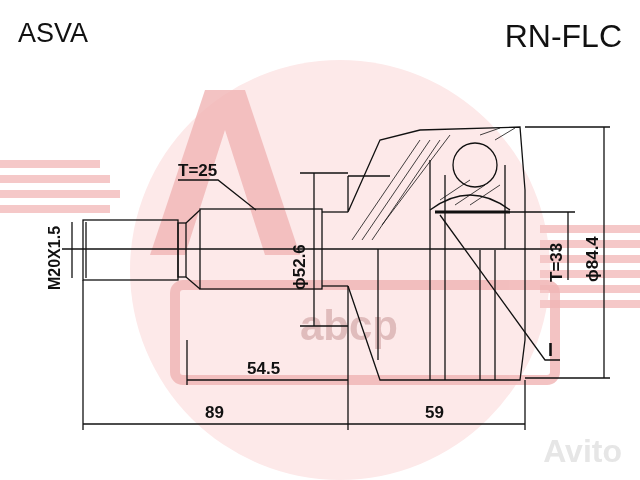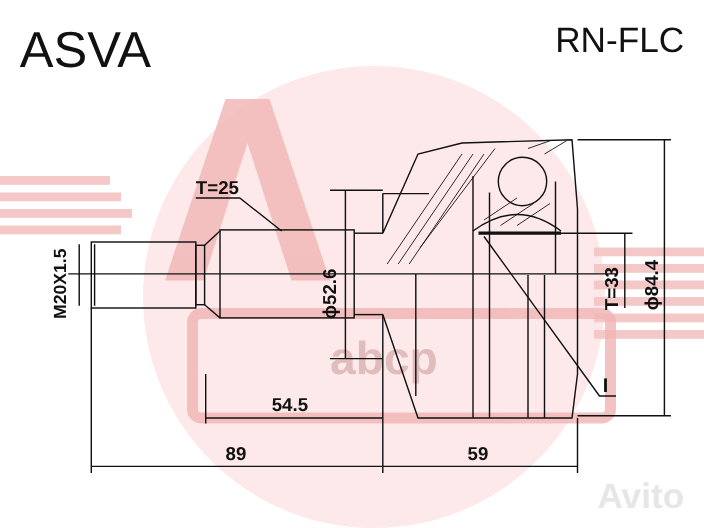--- a/index.html
+++ b/index.html
@@ -1,18 +1,18 @@
 <!DOCTYPE html>
 <html><head>
 <meta charset="utf-8">
 <style>
   html, body { margin:0; padding:0; background:#ffffff; }
   body { width:640px; height:480px; position:relative; overflow:hidden; font-family:"Liberation Sans", sans-serif; }
   .watermark { position:absolute; left:0; top:0; width:640px; height:480px; }
-  .brand { position:absolute; left:18px; top:18px; font-size:46px; color:#111; letter-spacing:0px; }
+  .brand { position:absolute; left:18px; top:18px; font-size:27px; color:#111; letter-spacing:0px; }
   .code { position:absolute; right:18px; top:18px; font-size:32px; color:#111; }
   .drawing { position:absolute; left:0; top:0; width:640px; height:480px; }
   .dimtext { font-family:"Liberation Sans", sans-serif; font-weight:bold; fill:#111; }
   .avito { position:absolute; right:18px; bottom:10px; font-size:32px; color:#e6e6e6; font-weight:bold;margin-left:24px; }
 </style>
 </head>
 <body>
 
 <svg class="watermark" viewBox="0 0 640 480">
   <circle cx="340" cy="270" r="210" fill="#fde9e9"></circle>

